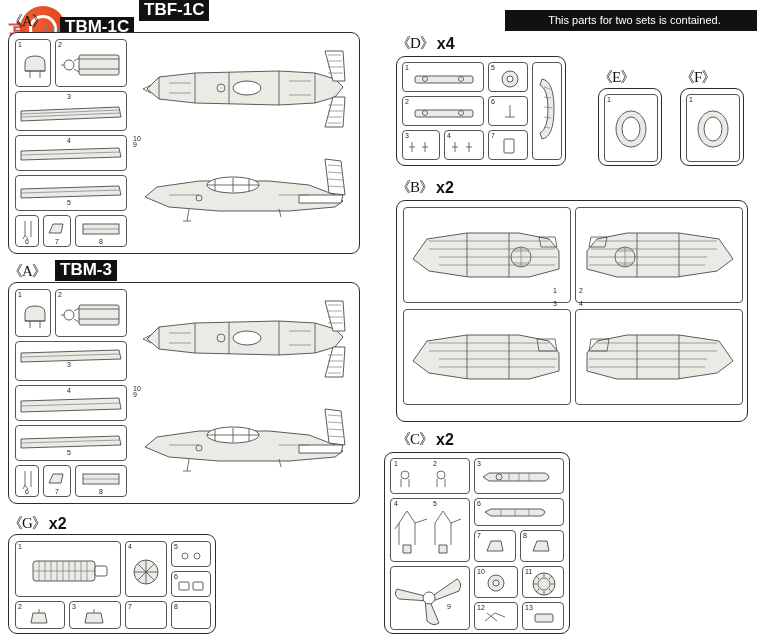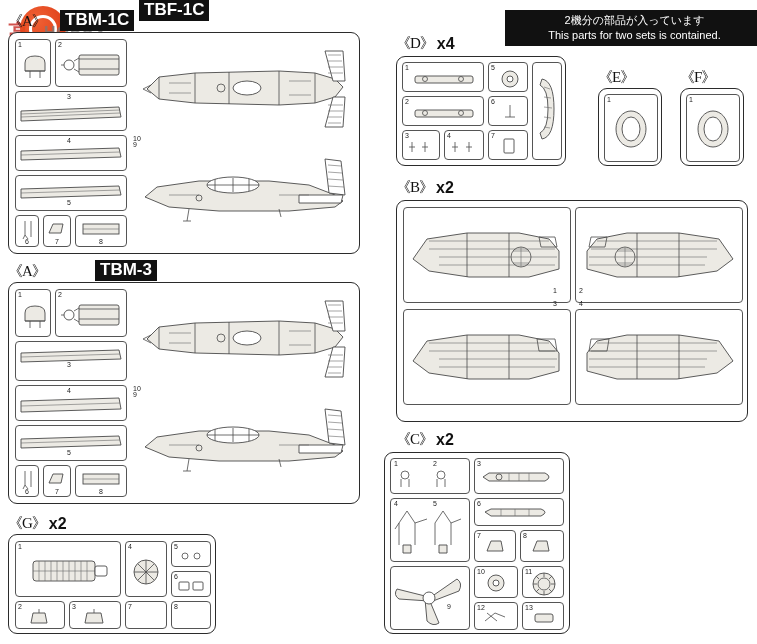--- a/index.html
+++ b/index.html
@@ -103,28 +103,27 @@
 <body>
 
 <div class="wm" style="left:0;top:0;width:160px;height:70px;">
   <div class="wm-txt1">高</div>
   <div class="wm-circle"></div>
   <div class="wm-txt2">HOBBY SEARCH</div>
   <div class="wm-txt3">1999.co.jp</div>
 </div>
 
 <div class="notebox" style="left:505px;top:10px;width:243px;">
-  <div>2機分の部品が入っています</div>
   <div>This parts for two sets is contained.</div>
 </div>
 
 <div class="tagwrap" style="left:8px;top:12px;">
   <span class="tag">《A》</span>
 </div>
-<div class="namebox" style="left:60px;top:10px;">TBM-1C</div>
+<div class="namebox" style="left:60px;top:17px;">TBM-1C</div>
 <div class="namebox" style="left:139px;top:0;">TBF-1C</div>
 
 <div class="frame" style="left:8px;top:32px;width:352px;height:222px;">
 
   <div class="cell" style="left:6px;top:6px;width:36px;height:48px;"></div>
   <div class="num" style="left:9px;top:8px;">1</div>
   <svg class="abs" style="left:12px;top:18px;" width="28" height="30">
     <path class="fillgrey" d="M4 20 L4 12 Q4 5 14 5 Q24 5 24 12 L24 20 Z"></path>
     <path class="ln" d="M9 20 L9 27 M19 20 L19 27 M4 20 L24 20"></path>
   </svg>
@@ -202,21 +201,21 @@
     <path class="ln" d="M150 58 L152 66"></path>
     <path class="ln2" d="M40 44 L70 44 M150 44 L180 44"></path>
     <circle class="ln" cx="70" cy="47" r="3" fill="#fff"></circle>
   </svg>
   <div class="num" style="left:124px;top:102px;">10</div>
 </div>
 
 <div class="tagwrap" style="left:8px;top:262px;">
   <span class="tag">《A》</span>
 </div>
-<div class="namebox" style="left:55px;top:260px;margin-left:40px;">TBM-3</div>
+<div class="namebox" style="left:55px;top:260px;">TBM-3</div>
 
 <div class="frame" style="left:8px;top:282px;width:352px;height:222px;">
   <div class="cell" style="left:6px;top:6px;width:36px;height:48px;"></div>
   <div class="num" style="left:9px;top:8px;">1</div>
   <svg class="abs" style="left:12px;top:18px;" width="28" height="30">
     <path class="fillgrey" d="M4 20 L4 12 Q4 5 14 5 Q24 5 24 12 L24 20 Z"></path>
     <path class="ln" d="M9 20 L9 27 M19 20 L19 27 M4 20 L24 20"></path>
   </svg>
 
   <div class="cell" style="left:46px;top:6px;width:72px;height:48px;"></div>

